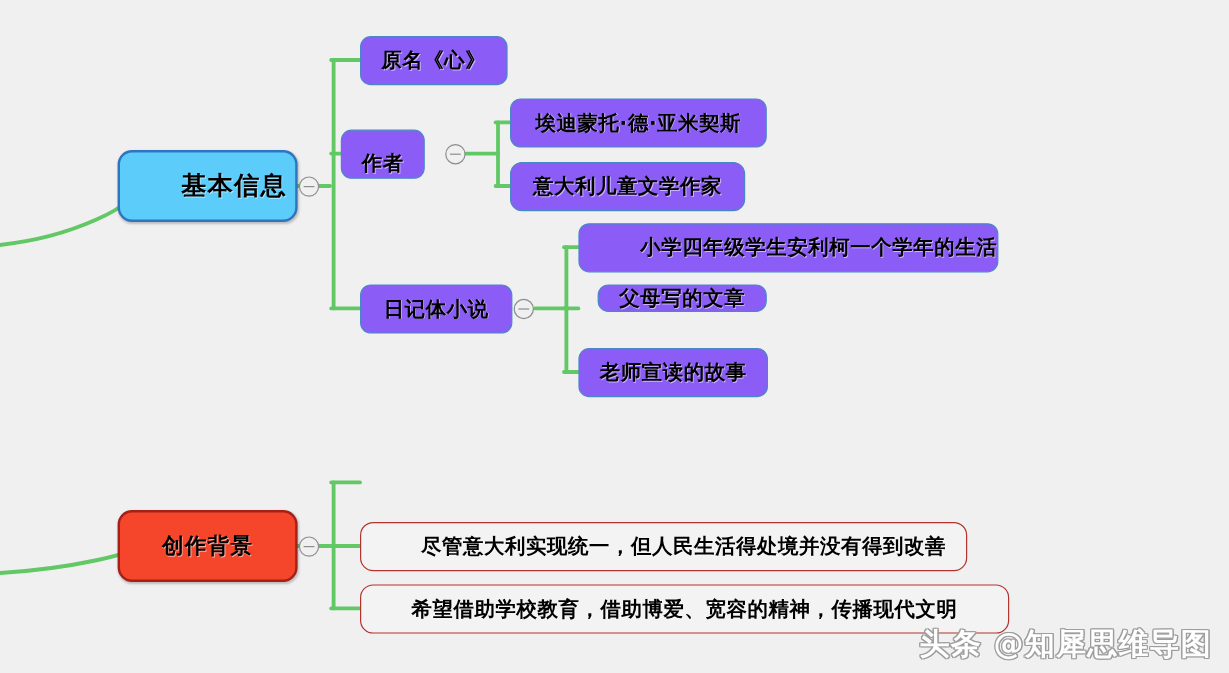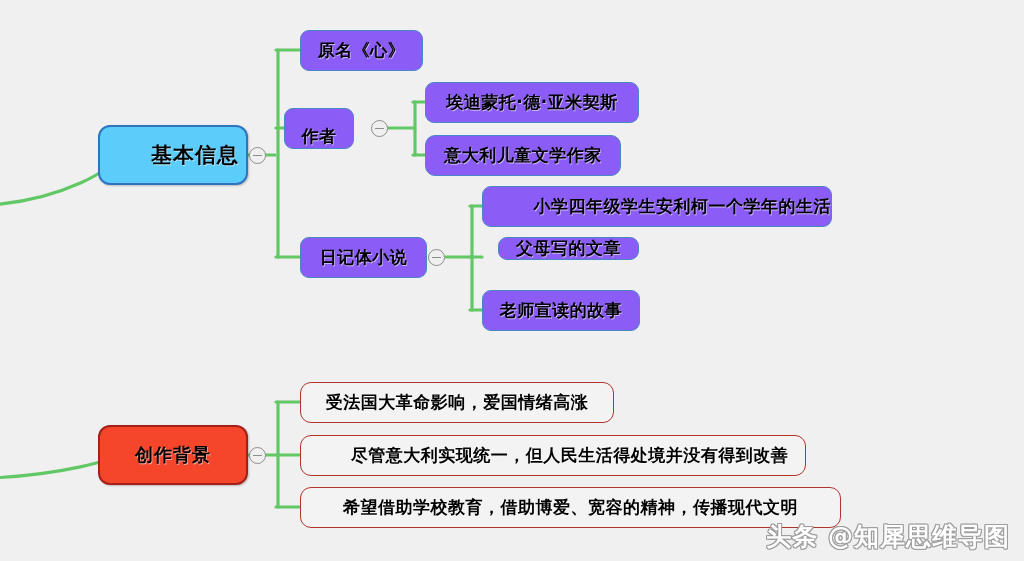--- a/index.html
+++ b/index.html
@@ -189,23 +189,20 @@
     <span>老师宣读的故事</span>
   </div>
 
   <div class="node root-red" style="left:98px; top:425px; width:150px; height:60px;">
     <span>创作背景</span>
   </div>
   <div class="toggle" style="left:249px; top:447px;">
     <span class="bar"></span>
   </div>
 
-  <div class="node box-red" style="left:300px; top:382px; width:314px; height:41px;">
-    <span>受法国大革命影响，爱国情绪高涨</span>
-  </div>
   <div class="node box-red" style="left:300px; top:435px; width:506px; height:41px;padding-left:33px;">
     <span>尽管意大利实现统一，但人民生活得处境并没有得到改善</span>
   </div>
   <div class="node box-red" style="left:300px; top:487px; width:541px; height:41px;">
     <span>希望借助学校教育，借助博爱、宽容的精神，传播现代文明</span>
   </div>
 
   <div id="watermark">头条 @知犀思维导图</div>
 
 </div>

